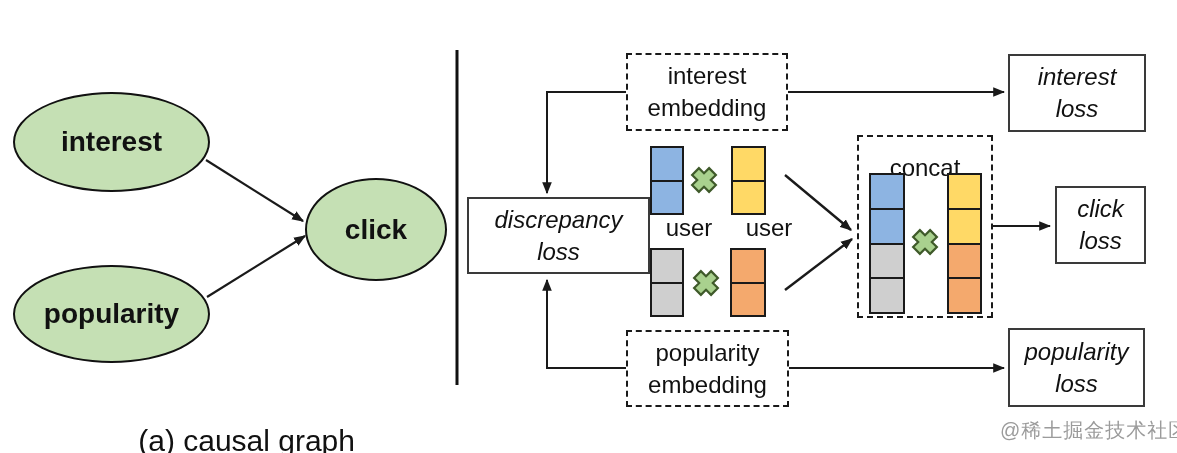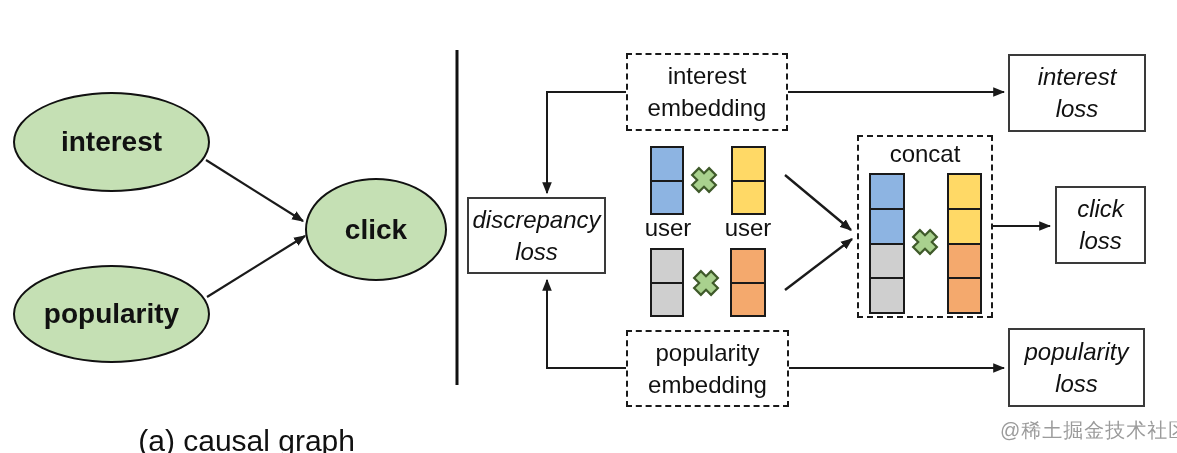--- a/index.html
+++ b/index.html
@@ -20,37 +20,37 @@
   .box{
     position:absolute;z-index:2;box-sizing:border-box;background:#fff;
     display:flex;align-items:center;justify-content:center;text-align:center;
   }
   .solid{border:2px solid #3a3a3a;}
   .dashed{border:2px dashed #1a1a1a;}
   .box-label{white-space:pre-line;line-height:1.32;font-size:24px;}
   .italic .box-label{font-style:italic;}
 
   .concat-box{position:absolute;z-index:2;box-sizing:border-box;border:2px dashed #1a1a1a;background:#fff;}
-  .concat-title{margin-top:3px;text-align:center;font-size:24px;}
+  .concat-title{margin-top:17px;text-align:center;font-size:24px;}
 
   
   .col{
     position:absolute;z-index:3;box-sizing:border-box;border:2.5px solid #1a1a1a;
     display:flex;flex-direction:column;background:#fff;
   }
   .cell{flex:1;}
   .mid{border-top:2.5px solid #1a1a1a;}
   .bg-blue{background:#8DB4E2;}
   .bg-yellow{background:#FFD966;}
   .bg-gray{background:#CFCFCF;}
   .bg-orange{background:#F4A96D;}
 
   .x-icon{position:absolute;z-index:3;width:34px;height:34px;}
 
-  .sub-label{position:absolute;z-index:3;font-size:24px;text-align:center;}
+  .sub-label{position:absolute;z-index:3;font-size:24px;text-align:center;margin-left:21px;}
   .caption{position:absolute;z-index:2;font-size:30px;text-align:right;margin-top:12px;}
   .watermark{
     position:absolute;z-index:4;font-size:20px;letter-spacing:1px;color:#9b9b9b;
     text-shadow:1px 1px 0 rgba(255,255,255,.9), -1px -1px 0 rgba(255,255,255,.5);
     white-space:nowrap;
   }
 </style>
 </head>
 <body>
 
@@ -84,21 +84,21 @@
   <div class="ellipse" style="left:13px;top:265px;width:197px;height:98px">
     <span>popularity</span>
   </div>
 
   <div class="ellipse" style="left:305px;top:178px;width:142px;height:103px">
     <span>click</span>
   </div>
 
   <div class="caption" style="left:95px;top:412px;width:260px">(a) causal graph</div>
 
-  <div class="box solid italic" style="left:467px;top:197px;width:139px;height:77px">
+  <div class="box solid italic" style="left:467px;top:197px;width:183px;height:77px">
     <span class="box-label">discrepancy
 loss</span>
   </div>
 
   <div class="box dashed" style="left:626px;top:53px;width:162px;height:78px">
     <span class="box-label">interest
 embedding</span>
   </div>
 
   <div class="box dashed" style="left:626px;top:330px;width:163px;height:77px">

